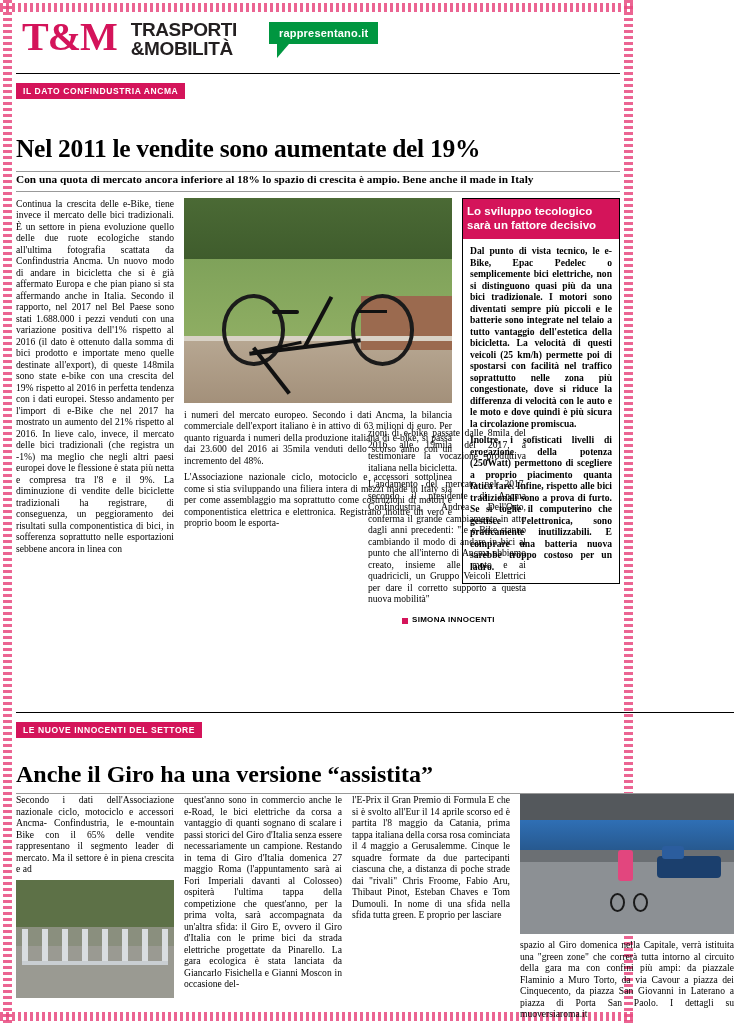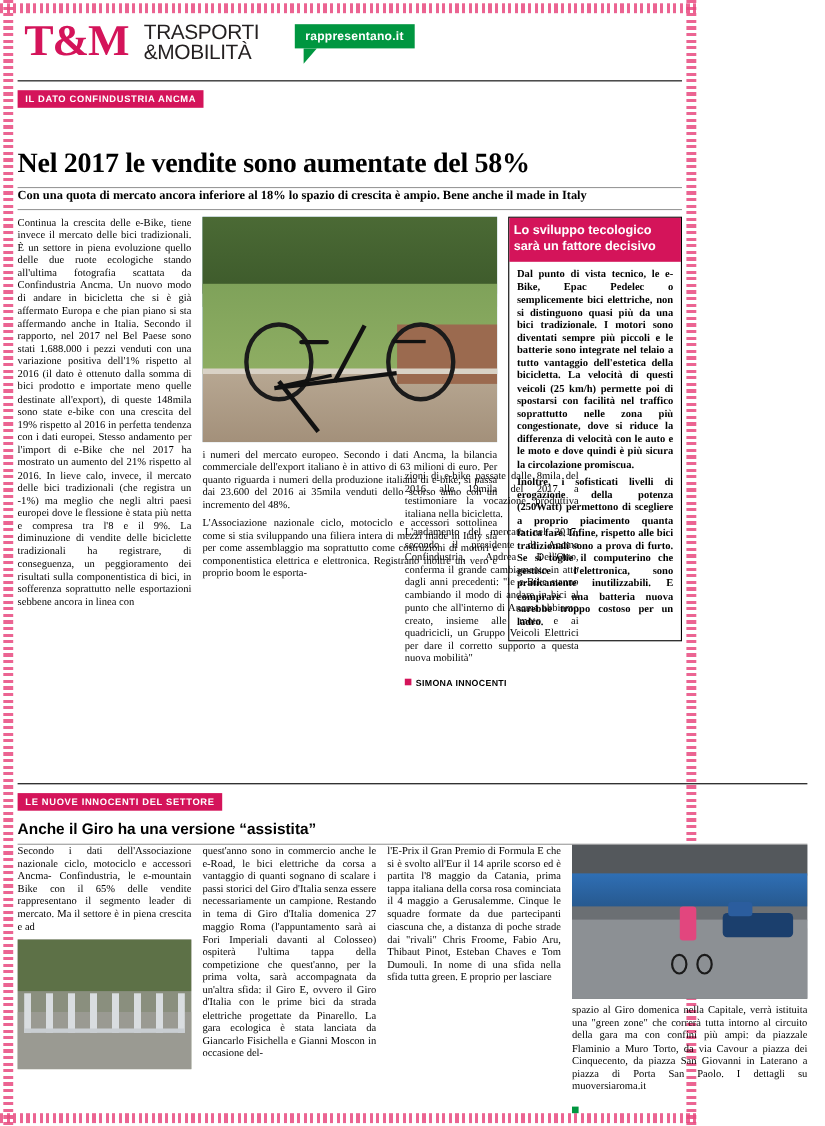--- a/index.html
+++ b/index.html
@@ -46,21 +46,21 @@
     font-family:"Liberation Serif", serif;
     font-weight:bold;
     font-size:40px;
     line-height:.95;
     color:#d4145a;
     letter-spacing:-1px;
     display:flex; align-items:center;
   }
   .logo-sub {
     font-family:"Liberation Sans", sans-serif;
-    font-weight:normal;
+    font-weight:bold;
     font-size:19px;
     line-height:1.02;
     color:#231f20;
     letter-spacing:-0.4px;
     padding-top:2px;
   }
   .logo-sub .l2 { display:block; }
   .site-badge {
     margin-left:18px;
     margin-top:4px;
@@ -189,32 +189,32 @@
     line-height:1.2;
     text-align:justify;
     margin:0 0 5px 0;
   }
 
   .byline {
     font-family:"Liberation Sans", sans-serif;
     font-size:8px;
     font-weight:bold;
     letter-spacing:.3px;
-    display:inline-flex; align-items:flex-start; gap:4px;
+    display:inline-flex; align-items:flex-end; gap:4px;margin-left:34px;
   }
   .byline .sq { width:6px; height:6px; background:#d4145a; display:inline-block; }
 
   
   .sec2 { margin-top:10px; }
   h2.headline2 {
-    font-family:Liberation Sans, sans-serif;
-    font-weight:bold;
-    font-size:14px;
+    font-family:Liberation Serif, serif;
+    font-weight:bold;
+    font-size:24px;
     line-height:1.1;
-    margin:3px 0 6px 0;
+    margin:17px 0 6px 0;
   }
   .body-grid2 {
     display:grid;
     grid-template-columns: 158px 158px 158px 1fr;
     gap:10px;
   }
   .photo-race {
     width:100%; height:140px; position:relative; overflow:hidden; margin-bottom:5px;
     background:#6b6f73;
   }
@@ -264,21 +264,21 @@
         <span class="pill">rappresentano.it</span>
         <span class="tail"></span>
       </div>
     </div>
     <div class="rule"></div>
 
     <div>
       <div class="kicker">IL DATO CONFINDUSTRIA ANCMA</div>
       <h1 class="headline">
         <br>
-        <span>Nel 2017 le vendite sono aumentate del 58%</span>
+        <span>Nel 2011 le vendite sono aumentate del 19%</span>
       </h1>
       <div class="rule-thin"></div>
       <p class="standfirst">Con una quota di mercato ancora inferiore al 18% lo spazio di crescita è ampio. Bene anche il made in Italy</p>
       <div class="rule-thin"></div>
 
       <div class="body-grid">
 
         <div class="col">
           <p class="txt first">Continua la crescita delle e-Bike, tiene invece il mercato delle bici tradizionali. È un settore in piena evoluzione quello delle due ruote ecologiche stando all'ultima fotografia scattata da Confindustria Ancma. Un nuovo modo di andare in bicicletta che si è già affermato Europa e che pian piano si sta affermando anche in Italia. Secondo il rapporto, nel 2017 nel Bel Paese sono stati 1.688.000 i pezzi venduti con una variazione positiva dell'1% rispetto al 2016 (il dato è ottenuto dalla somma di bici prodotto e importate meno quelle destinate all'export), di queste 148mila sono state e-bike con una crescita del 19% rispetto al 2016 in perfetta tendenza con i dati europei. Stesso andamento per l'import di e-Bike che nel 2017 ha mostrato un aumento del 21% rispetto al 2016. In lieve calo, invece, il mercato delle bici tradizionali (che registra un -1%) ma meglio che negli altri paesi europei dove le flessione è stata più netta e compresa tra l'8 e il 9%. La diminuzione di vendite delle biciclette tradizionali ha registrare, di conseguenza, un peggioramento dei risultati sulla componentistica di bici, in sofferenza soprattutto nelle esportazioni sebbene ancora in linea con</p>
         </div>

